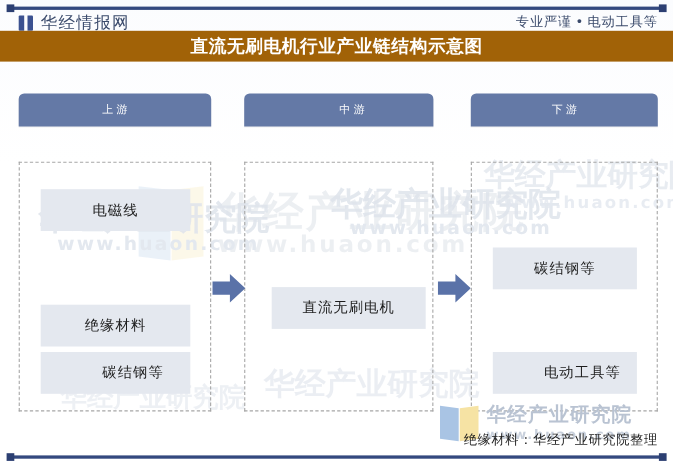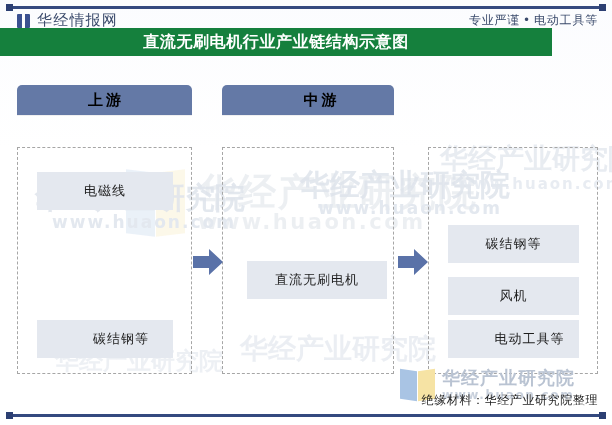--- a/index.html
+++ b/index.html
@@ -76,22 +76,22 @@
   .brand-right {
     position: absolute; right: 14px; top: 2px;
     font-size: 12px; color: #3a4a6b; letter-spacing: 0.8px;
     white-space: nowrap;
   }
   .brand-right .dot { color: #3a4a6b; margin: 0 3px; }
 
   
   .title-band {
     position: absolute; left: 0; top: 28px;
-    width: 552px; height: 28px;
-    background: #15803d;
+    width: 612px; height: 28px;
+    background: #a16207;
     display: flex; align-items: center; justify-content: center;
   }
   .title-band .title-text {
     color: #ffffff;
     font-family: "DejaVu Serif", "Liberation Serif", serif;
     font-weight: bold;
     font-size: 16px;
     letter-spacing: 0.6px;
     white-space: nowrap;
   }
@@ -152,21 +152,21 @@
 
   
   .col-head {
     position: absolute; top: 85px; height: 30px;
     background: #6479a6;
     border-radius: 5px 5px 0 0;
     display: flex; align-items: center; justify-content: center;
     box-shadow: 0 1px 0 rgba(0,0,0,0.06);
   }
   .col-head span {
-    color: #000000; font-size: 15px; font-weight: bold;
+    color: #ffffff; font-size: 10px; font-weight: normal;
     letter-spacing: 3px; text-indent: 3px;
     font-family: "DejaVu Serif", "Liberation Serif", serif;
   }
   .col-head.c1 { left: 17px;  width: 175px; }
   .col-head.c2 { left: 222px; width: 172px; padding-left: 24px; }
   .col-head.c3 { left: 428px; width: 170px; }
 
   
   .dash-box {
     position: absolute;
@@ -288,32 +288,35 @@
   <div class="title-band">
     <span class="title-text">直流无刷电机行业产业链结构示意图</span>
   </div>
 
   <div class="col-head c1">
     <span>上游</span>
   </div>
   <div class="col-head c2">
     <span>中游</span>
   </div>
+  <div class="col-head c3">
+    <span>下游</span>
+  </div>
 
   <div class="dash-box d1"></div>
   <div class="dash-box d2"></div>
   <div class="dash-box d3"></div>
 
   <div class="chip left r1">电磁线</div>
+  <div class="chip left r3">绝缘材料</div>
   <div class="chip left r4">碳结钢等</div>
 
   <div class="chip mid">直流无刷电机</div>
 
   <div class="chip right r2">碳结钢等</div>
-  <div class="chip right r3">风机</div>
   <div class="chip right r4">电动工具等</div>
 
   <div class="arrow a1">
     <svg viewBox="0 0 30 28" xmlns="http://www.w3.org/2000/svg">
       <polygon points="0,8 16,8 16,1 30,14 16,27 16,20 0,20" fill="#5a72a8"></polygon>
     </svg>
   </div>
   <div class="arrow a2">
     <svg viewBox="0 0 30 28" xmlns="http://www.w3.org/2000/svg">
       <polygon points="0,8 16,8 16,1 30,14 16,27 16,20 0,20" fill="#5a72a8"></polygon>

